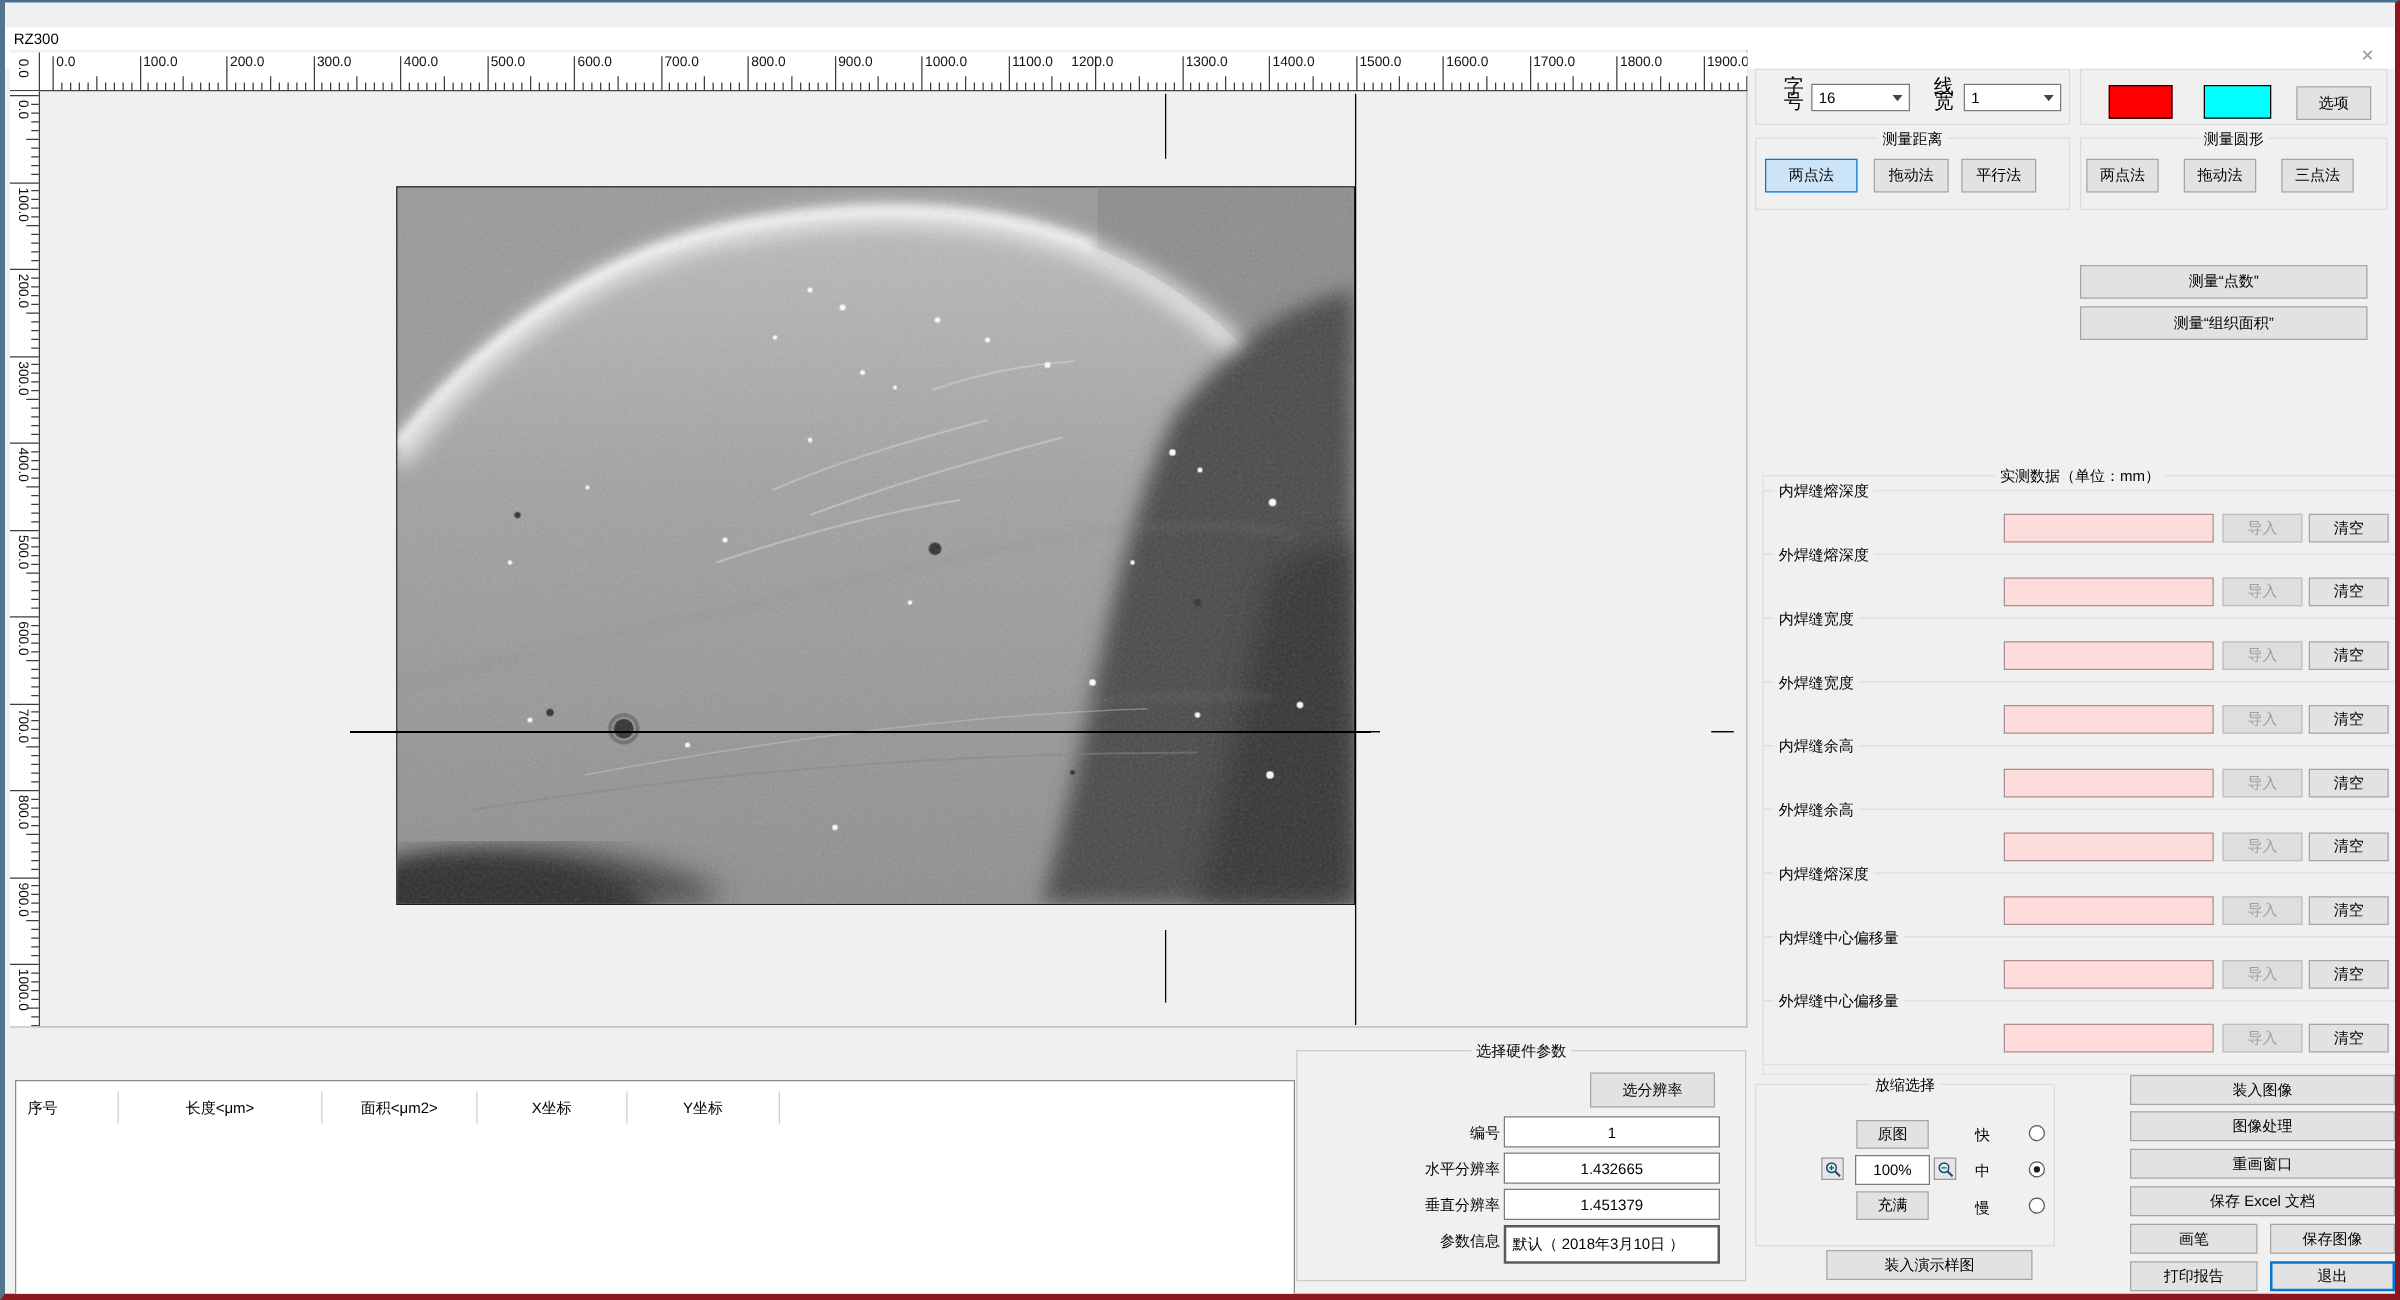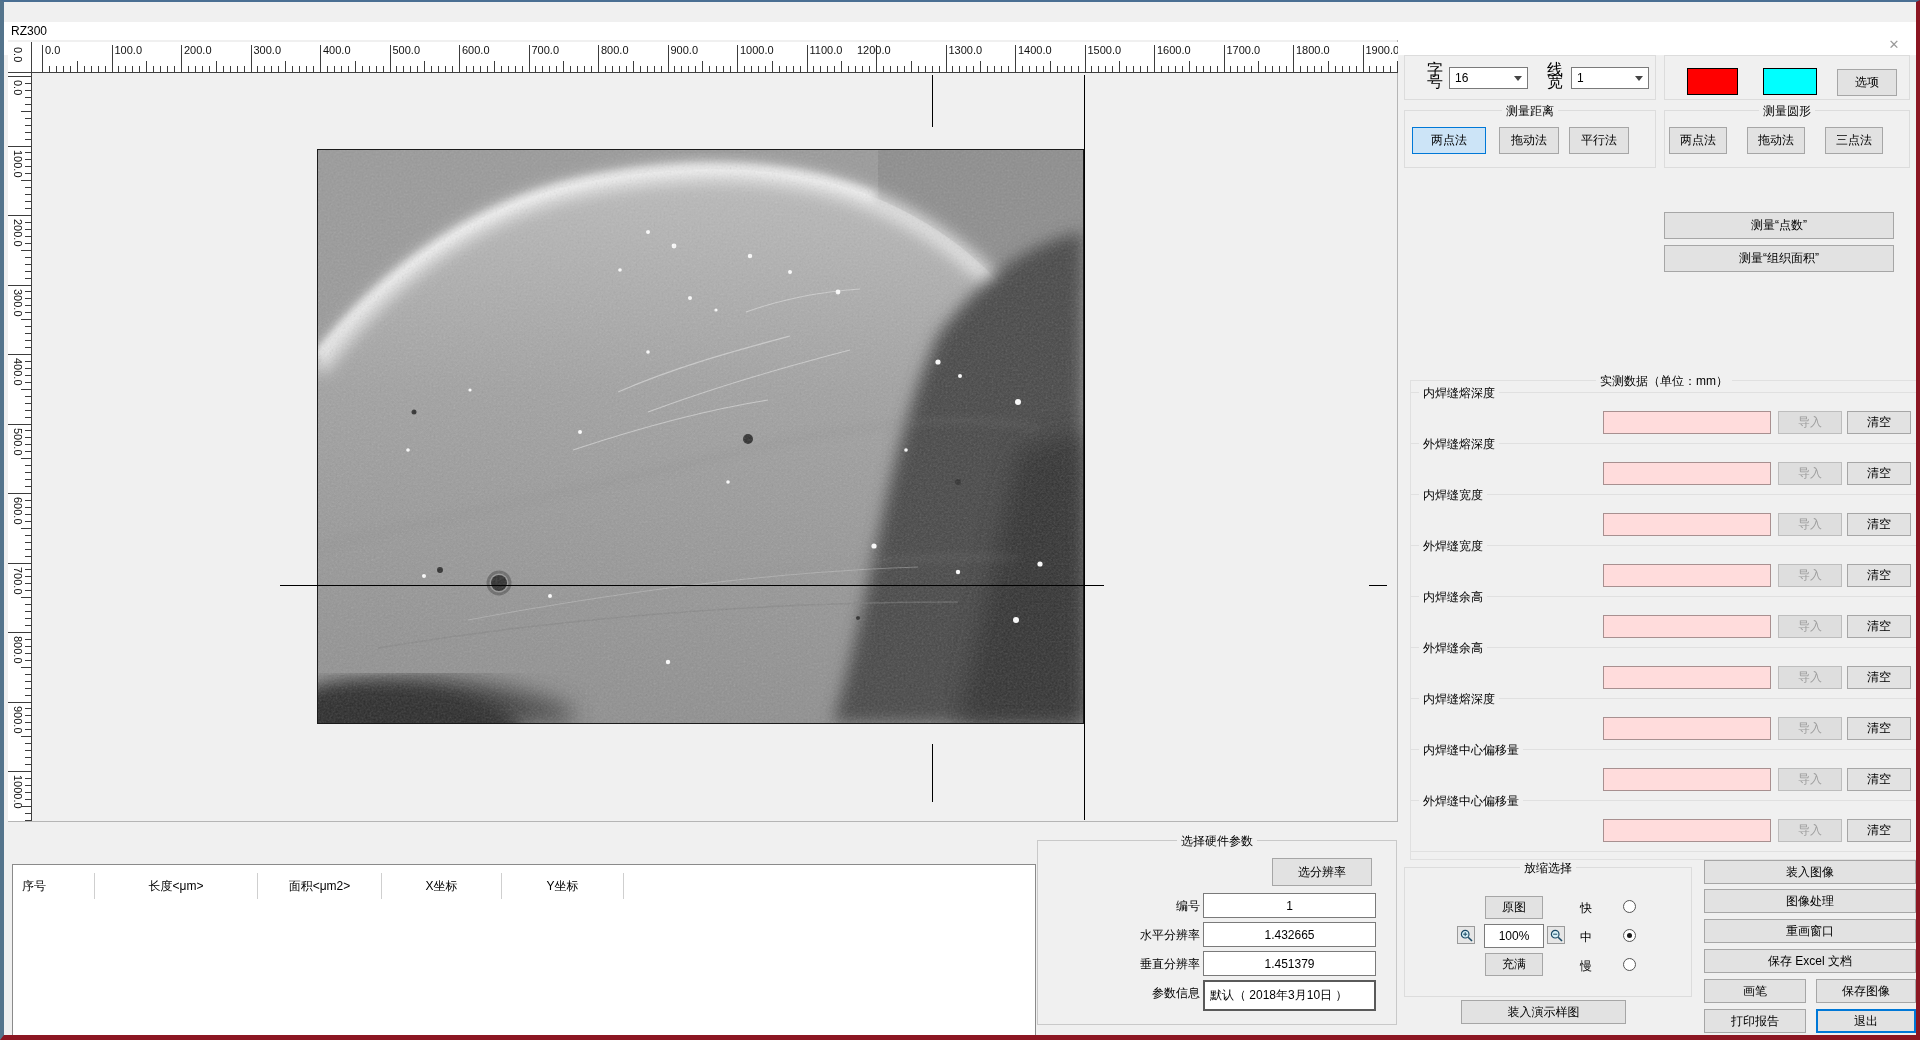--- a/index.html
+++ b/index.html
@@ -635,21 +635,21 @@
         </div>
         <div class="mrow">
           <div class="mrow-label">外焊缝中心偏移量</div>
           <div class="pinkfield"></div>
           <div class="btn disabled imp">导入</div>
           <div class="btn clr">清空</div>
         </div>
       </div>
   </div>
 
-  <div class="groupbox" style="left:1400px; top:865px; width:288px; height:130px;">
+  <div class="groupbox" style="left:1400px; top:865px; width:240px; height:130px;">
     <span class="legend center">放缩选择</span>
     <div class="btn" style="left:80px; top:28px; width:58px; height:23px;">原图</div>
     <div class="magbtn" style="left:52px; top:58px;">
       <svg width="13" height="13" viewBox="0 0 13 13">
           <circle cx="5.2" cy="5.2" r="3.8" fill="#d6f0f7" stroke="#1b4a66" stroke-width="1.2"></circle>
           <line x1="8.2" y1="8.2" x2="12" y2="12" stroke="#1b4a66" stroke-width="1.6"></line>
           <line x1="3.2" y1="5.2" x2="7.2" y2="5.2" stroke="#1b4a66" stroke-width="1"></line>
           <line x1="5.2" y1="3.2" x2="5.2" y2="7.2" stroke="#1b4a66" stroke-width="1"></line>
         </svg>
     </div>

